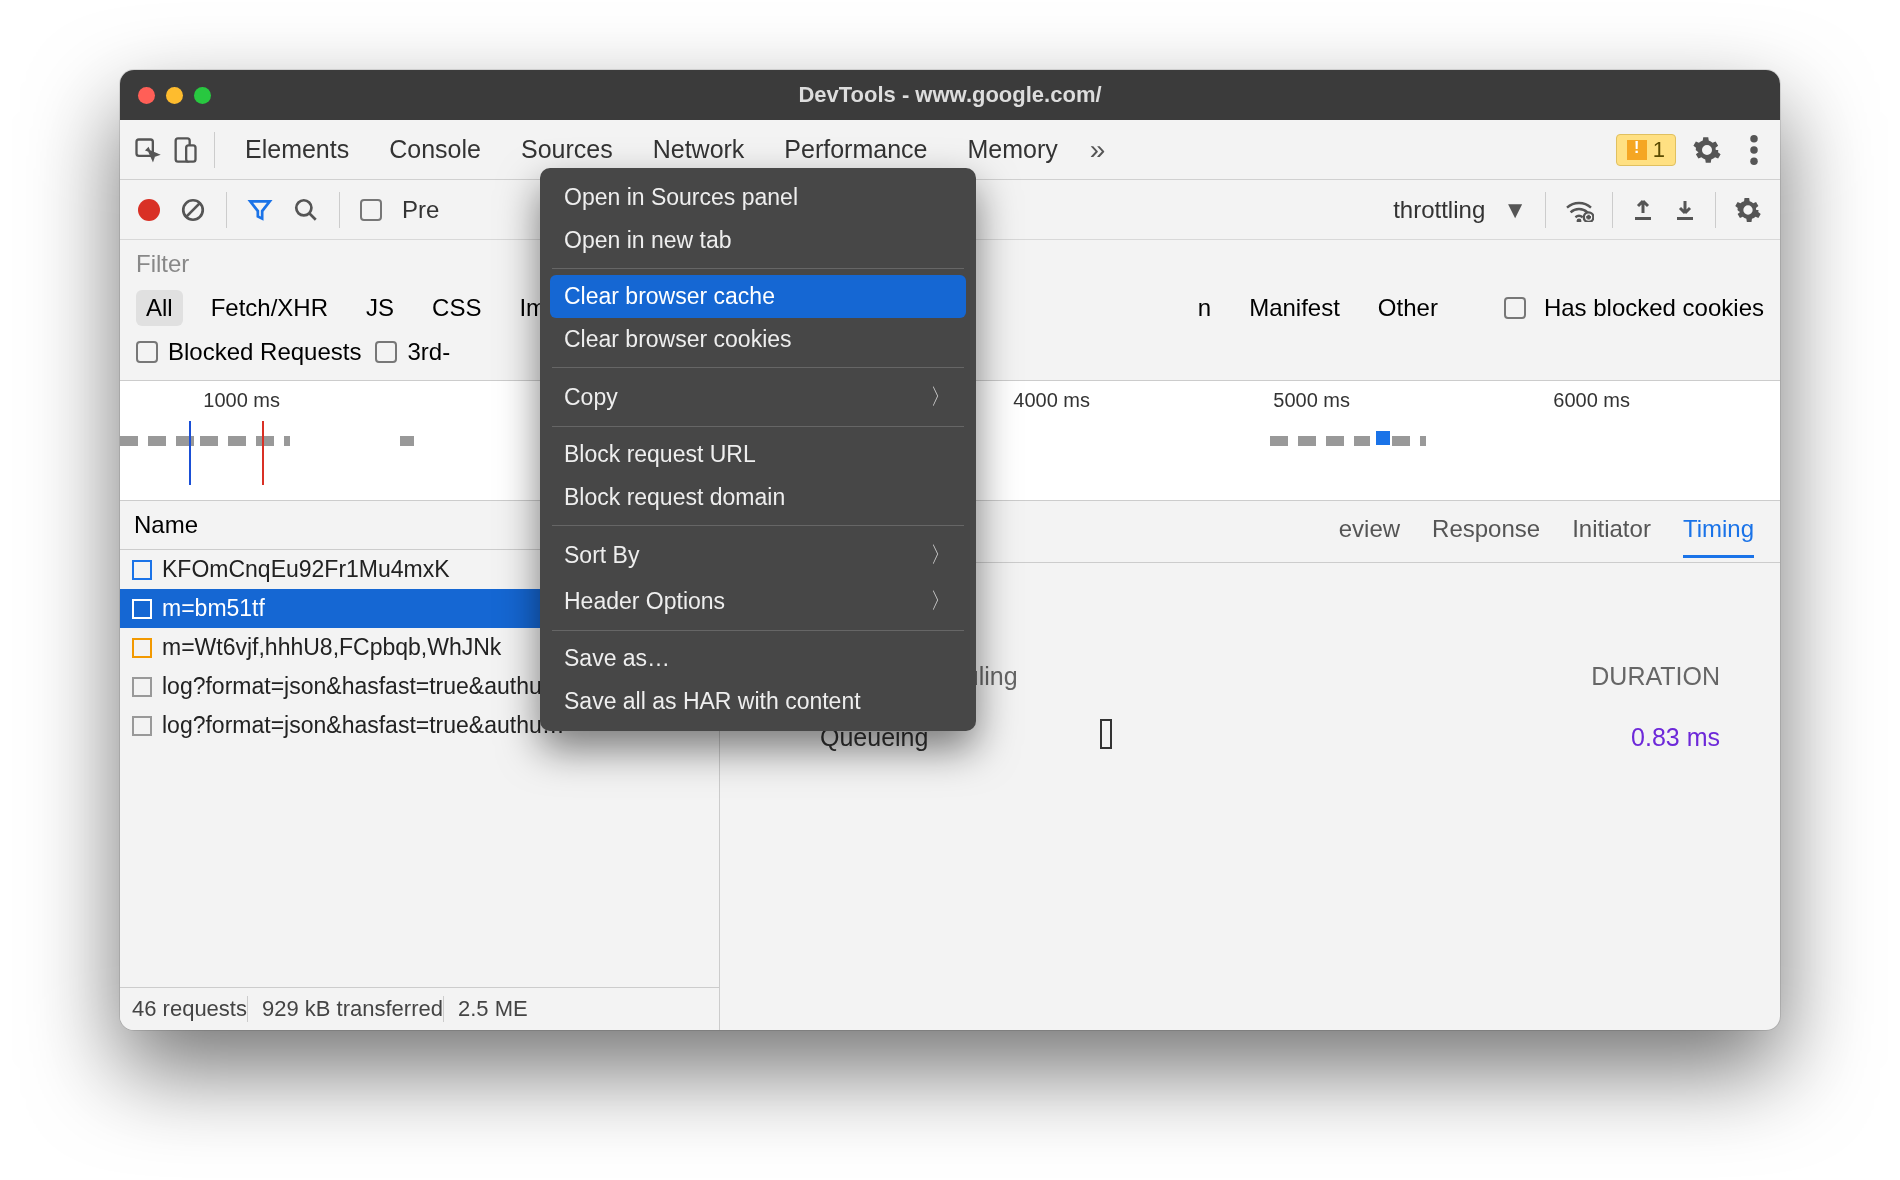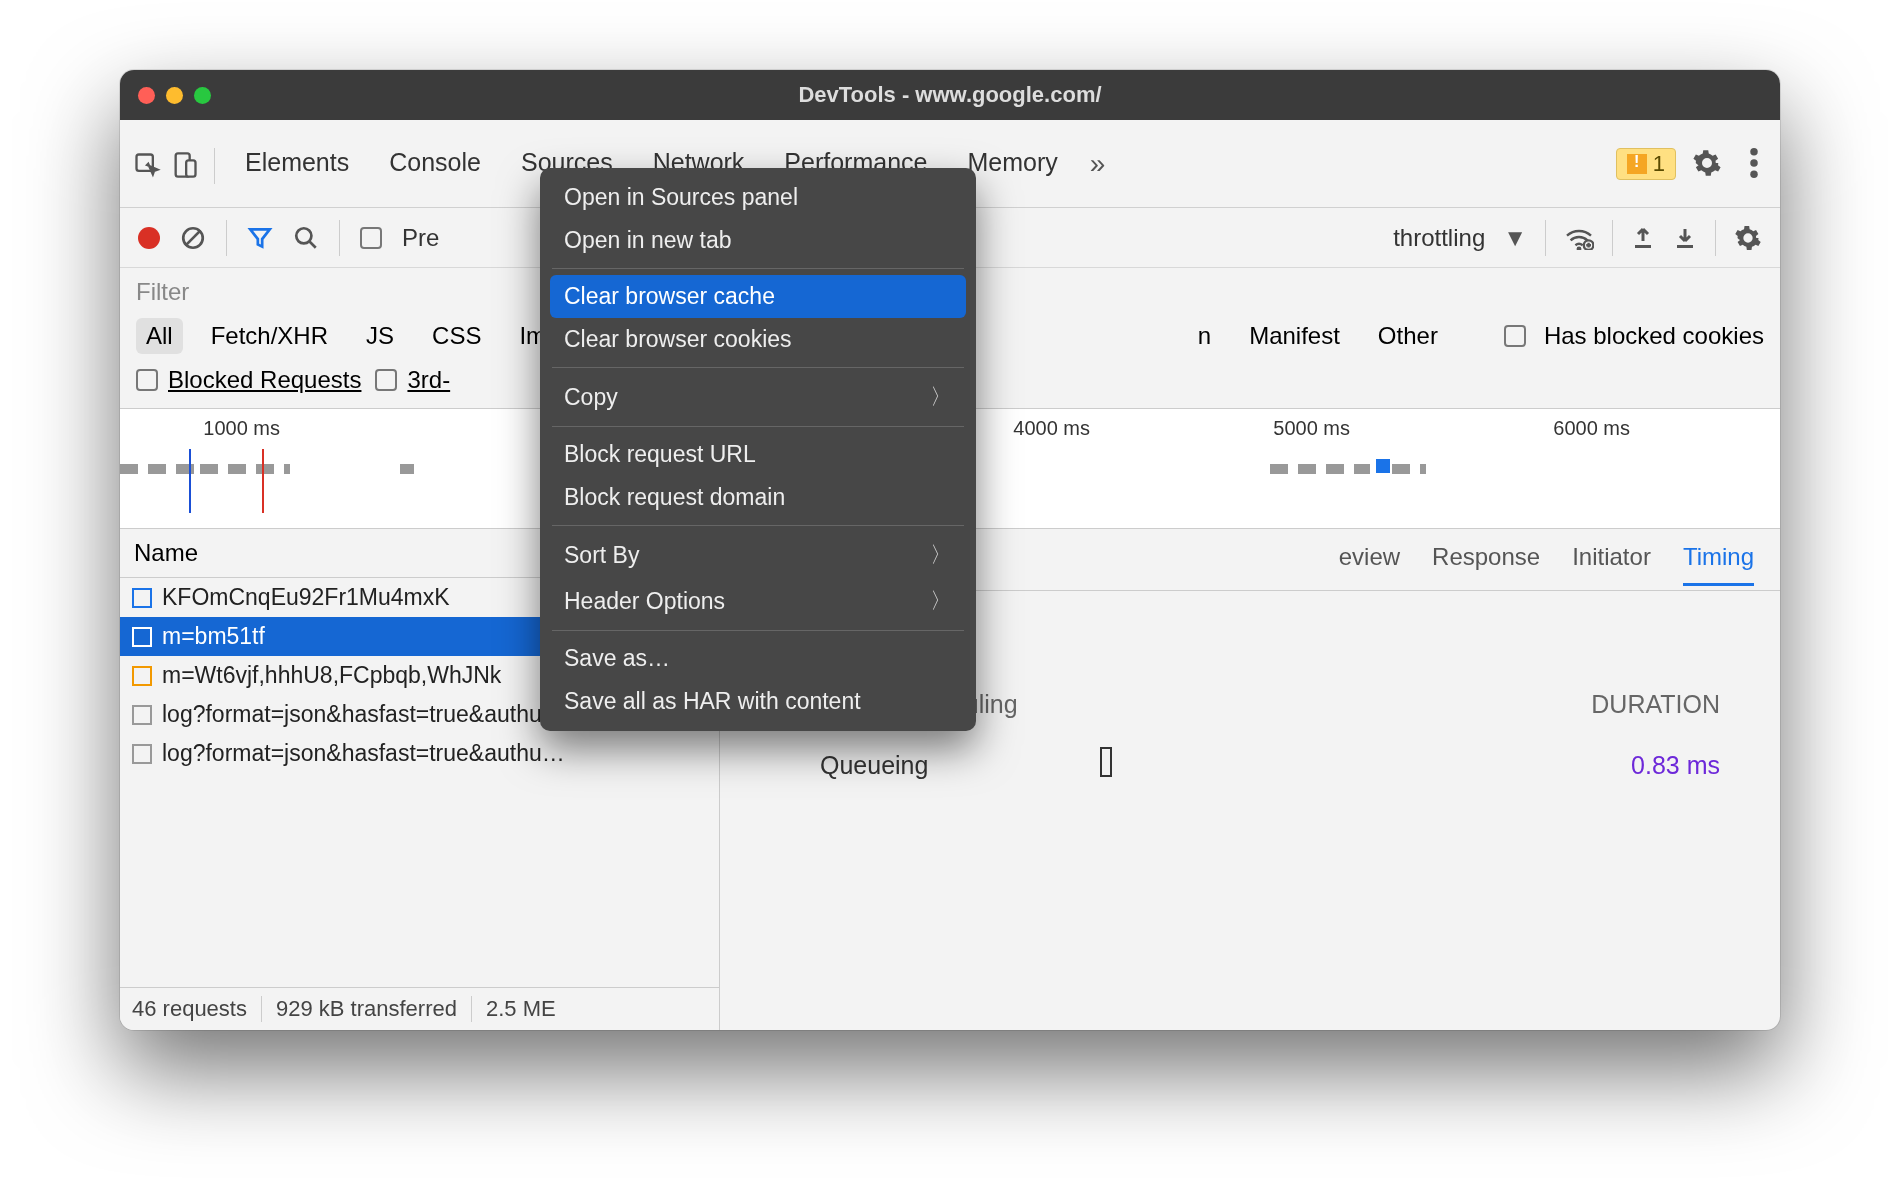--- a/index.html
+++ b/index.html
@@ -33,22 +33,22 @@
 .dot.green { background: #28c840; }
 .titlebar-title {
   position: absolute; left: 0; right: 0; text-align: center;
   color: #ddd; font-size: 22px; font-weight: 600; pointer-events: none;
 }
 
 
 .tabs {
   height: 60px; background: #f3f3f3;
   border-bottom: 1px solid #d0d0d0;
-  display: flex; align-items: flex-start; padding: 0 10px; gap: 4px;
-  font-size: 25px; color: #333; margin-top: 28px;
+  display: flex; align-items: center; padding: 0 10px; gap: 4px;
+  font-size: 25px; color: #333;
 }
 .tool-icon { width: 34px; height: 34px; display: inline-flex; align-items: center; justify-content: center; color: #555; }
 .tabs .sep { width: 1px; height: 36px; background: #ccc; margin: 0 8px; }
 .tab { padding: 0 18px; cursor: pointer; }
 .tabs-spacer { flex: 1; }
 .more-tabs { font-size: 28px; color: #555; padding: 0 10px; cursor: pointer; }
 .warn-badge {
   display: inline-flex; align-items: center; gap: 6px;
   background: #ffe082; border: 1px solid #e0c060;
   border-radius: 4px; padding: 2px 10px; font-size: 22px; color: #5a4a00;
@@ -70,21 +70,21 @@
 .toolbar-right { margin-left:auto; display:flex; align-items:center; gap:18px;}
 
 
 .filterbar {
   padding: 10px 16px 0 16px;
   font-size: 24px; color:#555;
 }
 .chiprow { display:flex; align-items:center; gap:18px; padding: 12px 16px 6px; font-size:24px; flex-wrap:wrap; }
 .chip { padding: 4px 10px; border-radius: 6px; cursor:pointer; }
 .chip.active { background:#e0e0e0; }
-.filterrow2 { display:flex; align-items:center; gap:14px; padding: 6px 16px 14px; font-size:24px; border-bottom:1px solid #ccc;text-decoration:underline;}
+.filterrow2 { display:flex; align-items:center; gap:14px; padding: 6px 16px 14px; font-size:24px; border-bottom:1px solid #ccc;}
 .filterrow2 .lbl { display:inline-flex; align-items:center; gap:10px; }
 
 
 .timeline { height: 120px; background:#fff; border-bottom:1px solid #ccc; position:relative; }
 .tick { position:absolute; top:8px; font-size:20px; color:#333; transform:translateX(-100%); }
 .timeline .bar { position:absolute; top:55px; height:10px; }
 .dash { background:repeating-linear-gradient(90deg,#999 0,#999 18px,transparent 18px,transparent 28px); height:6px; top:58px; }
 .vline { position:absolute; top:40px; bottom:15px; width:2px; }
 .marker { position:absolute; top:50px; width:14px; height:14px; background:#1a73e8; }
 
@@ -93,21 +93,21 @@
 .left { width: 600px; border-right:1px solid #ccc; display:flex; flex-direction:column; min-height:0;}
 .left-header { background:#f3f3f3; border-bottom:1px solid #ccc; padding:10px 14px; font-size:24px; }
 .rows { flex:1; overflow:hidden; }
 .row { display:flex; align-items:center; gap:10px; padding:6px 12px; font-size:23px; color:#222; white-space:nowrap; overflow:hidden; text-overflow:ellipsis;}
 .row .ficon { width:20px; height:20px; border:2px solid #1a73e8; display:inline-block; }
 .row .ficon.orange { border-color:#f29900; }
 .row .ficon.grey { border-color:#999; }
 .row.selected { background:#1567d3; color:#fff; }
 .row.selected .ficon { border-color:#fff; }
 .left-footer { background:#f3f3f3; border-top:1px solid #ccc; padding:8px 12px; font-size:22px; color:#444; display:flex; gap:14px; }
-.left-footer span { border-right:1px solid #ccc; padding-right:14px; }
+.left-footer span { border-right:1px solid #ccc; }
 .left-footer span:last-child{border:none;}
 
 .right { flex:1; display:flex; flex-direction:column; }
 .detail-tabs { display:flex; gap:32px; padding:14px 26px 4px; font-size:24px; color:#555; border-bottom:1px solid #ccc; }
 .dtab { padding-bottom:12px; cursor:pointer; }
 .dtab.active { color:#1a73e8; border-bottom:3px solid #1a73e8; }
 .detail-body { padding: 40px 60px; font-size:26px; color:#333; }
 .sched-row { display:flex; align-items:center; margin-top:28px; font-size:25px; }
 .sched-row .lab { color:#666; flex:0 0 320px; }
 .sched-row .mid { flex:1; }

